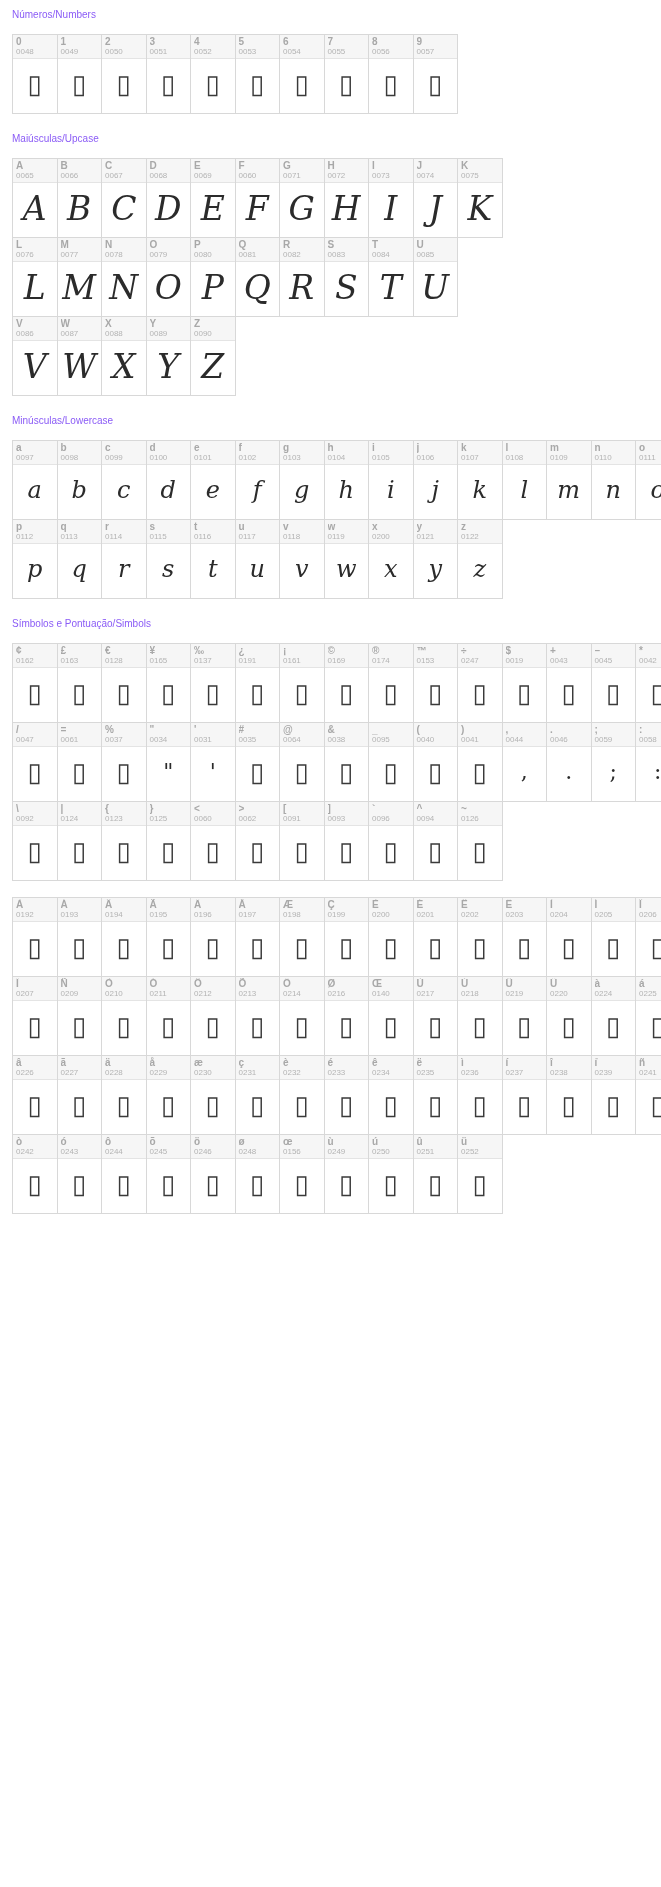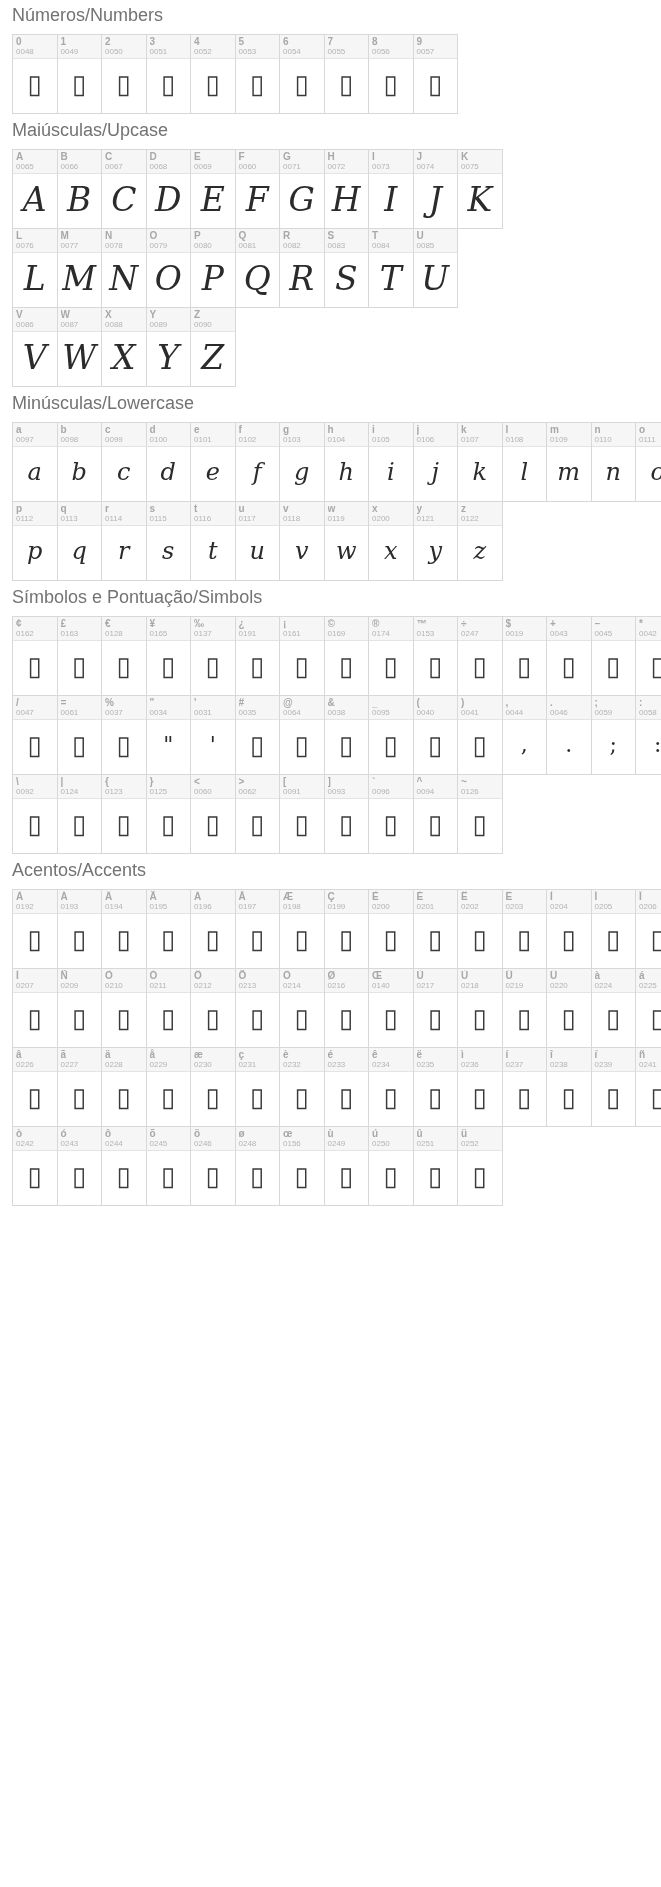--- a/index.html
+++ b/index.html
@@ -13,28 +13,28 @@
     min-height: 1887px;
     position: relative;
   }
   .page {
     padding: 0 0 0 0;
   }
   .section {
     margin: 0 0 0 0;
   }
   .section-title {
-    font-size: 18px;
-    color: #737373;
+    font-size: 10px;
+    color: #8b5cf6;
     font-weight: normal;
     padding: 0 0 0 12px;
     margin: 0 0 10px 0;
     line-height: 18px;
   }
-  .section-gap-top { margin-top: 8px; }
+  .section-gap-top { margin-top: 17px; }
   .first-gap { margin-top: 6px; }
 
   .grid {
     display: flex;
     flex-wrap: wrap;
     padding-left: 12px;
     width: 100%;
   }
   .row {
     display: flex;
@@ -864,21 +864,20 @@
               <div class="hdr">
                 <span class="ch">~</span>
                 <span class="code">0126</span>
               </div>
               <div class="glyph tofu">▯</div>
             </div>
           </div>
         </div>
       </div>
       <div class="section section-gap-top">
-        <div class="section-title">Acentos/Accents</div>
         <div class="grid">
           <div class="row">
             <div class="cell">
               <div class="hdr">
                 <span class="ch">À</span>
                 <span class="code">0192</span>
               </div>
               <div class="glyph tofu">▯</div>
             </div>
             <div class="cell">

